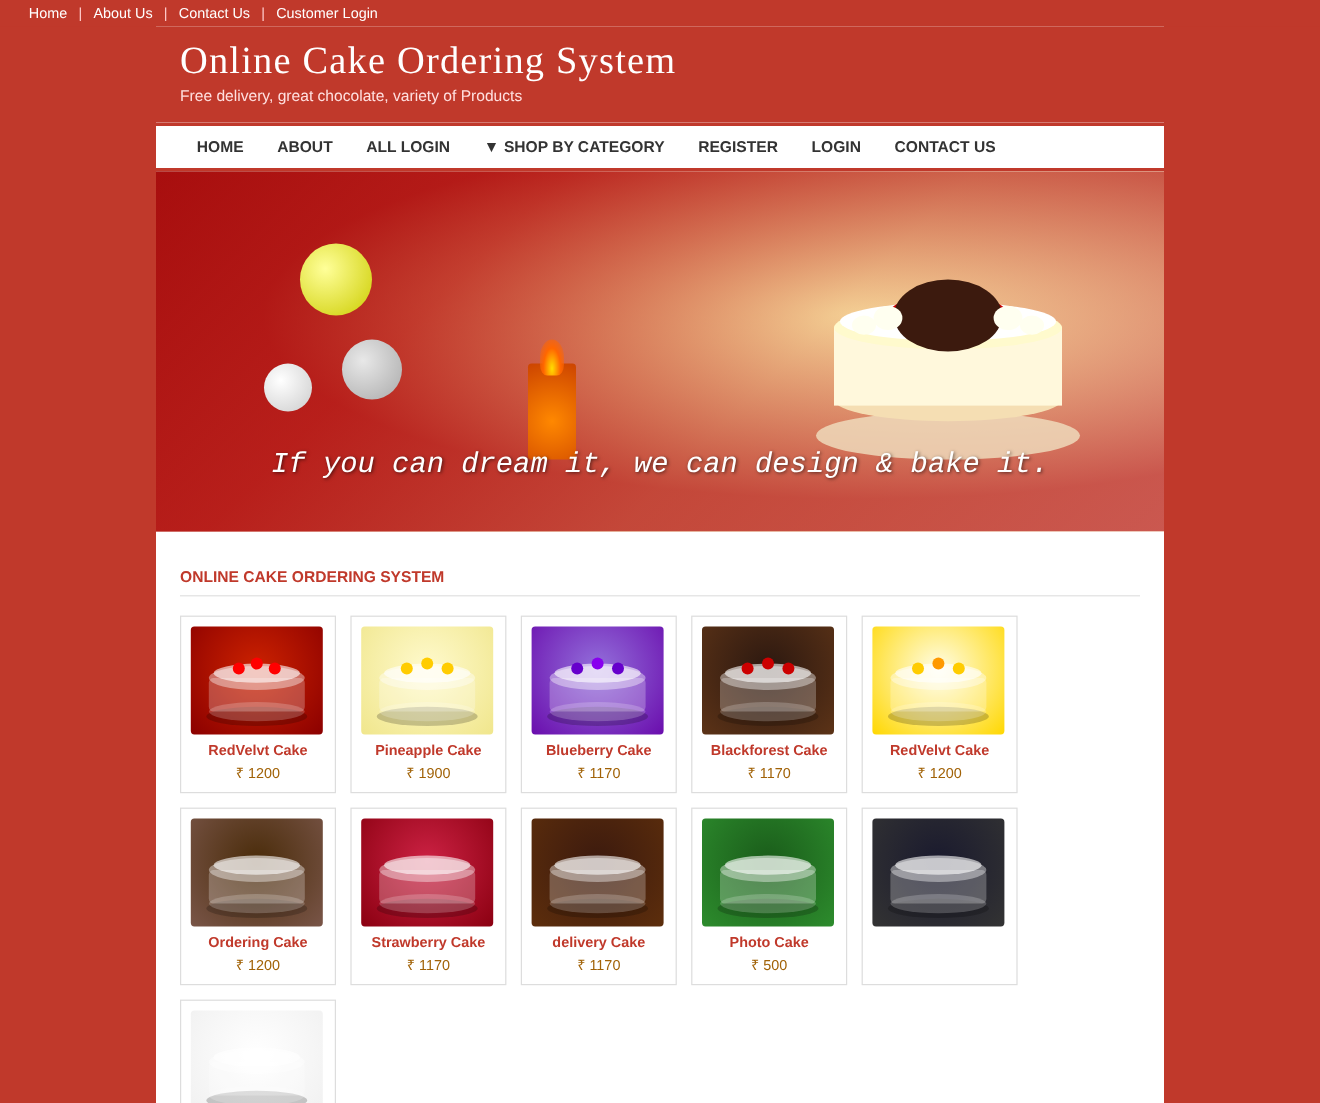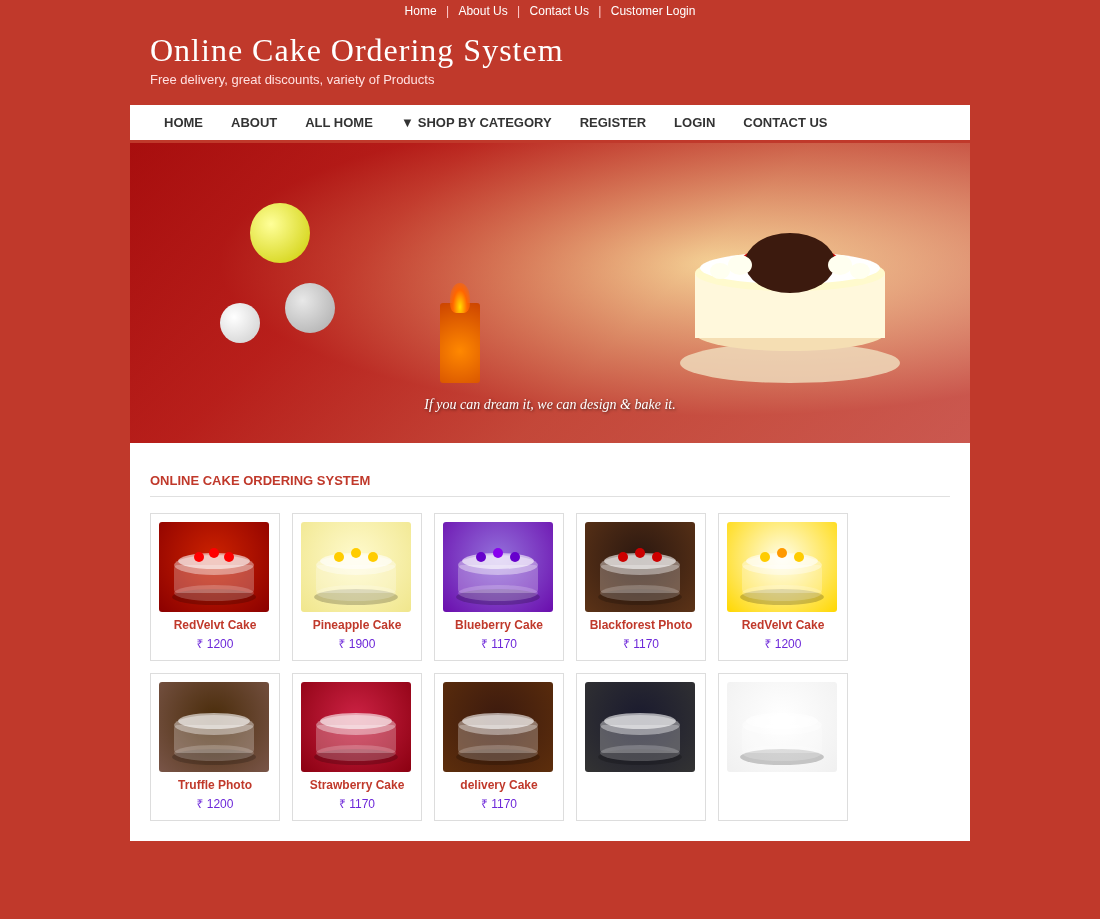--- a/index.html
+++ b/index.html
@@ -2,21 +2,21 @@
 <html><head>
   <meta charset="utf-8">
   <style>
     * { margin: 0; padding: 0; box-sizing: border-box; }
     body { font-family: Arial, sans-serif; background: #fff; width: 1100px; }
 
     
     .top-bar {
       background: #c0392b;
       color: white;
-      text-align: center;
+      text-align: left;
       padding: 4px 20px;
       font-size: 12px;
     }
     .top-bar a {
       color: white;
       text-decoration: none;
       margin: 0 4px;
     }
     .top-bar span { color: #ffcccc; margin: 0 2px; }
 
@@ -102,27 +102,27 @@
     
     .cake-visual {
       position: absolute;
       right: 60px;
       top: 10px;
       width: 240px;
       height: 240px;
     }
     .hero-text {
       position: absolute;
-      bottom: 30px;
+      bottom: 42px;
       left: 50%;
       transform: translateX(-50%);
       color: white;
-      font-size: 14px;
+      font-size: 24px;
       font-style: italic;
-      font-family: Liberation Serif, serif;
+      font-family: Liberation Mono, monospace;
       text-shadow: 1px 1px 3px rgba(0,0,0,0.6);
       white-space: nowrap;
     }
 
     
     .section {
       padding: 20px;
       background: white;
       margin: 10px 0;
     }
@@ -173,21 +173,21 @@
     .cake-carrot { background: radial-gradient(circle at 50% 40%, #ffffff, #f0f0f0); }
     .product-name {
       font-size: 12px;
       font-weight: bold;
       color: #333;
       margin-bottom: 3px;
     }
     .product-name a { color: #c0392b; text-decoration: none; margin-top: 44px; }
     .product-price {
       font-size: 12px;
-      color: #6d28d9;
+      color: #a16207;
     }
 
     .outer-wrapper {
       background: #c0392b;
       min-height: 919px;
     }
     .main-content {
       background: white;
       margin: 0 130px;
       min-height: 800px;
@@ -205,33 +205,33 @@
     <span>|</span>
     <a>Contact Us</a>
     <span>|</span>
     <a>Customer Login</a>
   </div>
 
   <div class="main-content">
 
     <div class="header">
       <h1>Online Cake Ordering System</h1>
-      <p>Free delivery, great discounts, variety of Products</p>
+      <p>Free delivery, great chocolate, variety of Products</p>
     </div>
 
     <nav>
       <ul>
         <li>
             <a>HOME</a>
           </li>
         <li>
             <a>ABOUT</a>
           </li>
         <li>
-            <a>ALL HOME</a>
+            <a>ALL LOGIN</a>
           </li>
         <li class="dropdown">
           <a>
             <span>▼</span>
             <span>SHOP BY CATEGORY</span>
           </a>
         </li>
         <li>
             <a>REGISTER</a>
           </li>
@@ -343,21 +343,21 @@
       <ellipse cx="45" cy="38" rx="40" ry="10" fill="rgba(255,255,255,0.4)"></ellipse>
       <ellipse cx="45" cy="66" rx="40" ry="8" fill="rgba(255,255,255,0.2)"></ellipse>
       <ellipse cx="45" cy="34" rx="36" ry="8" fill="rgba(255,255,255,0.6)"></ellipse>
 
       <circle cx="28" cy="30" r="5" fill="#cc0000"></circle>
                 <circle cx="45" cy="26" r="5" fill="#cc0000"></circle>
                 <circle cx="62" cy="30" r="5" fill="#cc0000"></circle>
 
     </svg>
             </div>
-            <div class="product-name"><a href="#">Blackforest Photo</a></div>
+            <div class="product-name"><a href="#">Blackforest Cake</a></div>
             <div class="product-price">₹ 1170</div>
           </div>
           <div class="product-card">
             <div class="product-img cake-vanilla">
               <svg width="90" height="80" viewBox="0 0 90 80">
       <ellipse cx="45" cy="70" rx="42" ry="8" fill="rgba(0,0,0,0.2)"></ellipse>
       <rect x="5" y="38" width="80" height="28" rx="4" fill="rgba(255,255,255,0.25)"></rect>
       <ellipse cx="45" cy="38" rx="40" ry="10" fill="rgba(255,255,255,0.4)"></ellipse>
       <ellipse cx="45" cy="66" rx="40" ry="8" fill="rgba(255,255,255,0.2)"></ellipse>
       <ellipse cx="45" cy="34" rx="36" ry="8" fill="rgba(255,255,255,0.6)"></ellipse>
@@ -374,21 +374,21 @@
             <div class="product-img cake-truffle">
               <svg width="90" height="80" viewBox="0 0 90 80">
       <ellipse cx="45" cy="70" rx="42" ry="8" fill="rgba(0,0,0,0.2)"></ellipse>
       <rect x="5" y="38" width="80" height="28" rx="4" fill="rgba(255,255,255,0.25)"></rect>
       <ellipse cx="45" cy="38" rx="40" ry="10" fill="rgba(255,255,255,0.4)"></ellipse>
       <ellipse cx="45" cy="66" rx="40" ry="8" fill="rgba(255,255,255,0.2)"></ellipse>
       <ellipse cx="45" cy="34" rx="36" ry="8" fill="rgba(255,255,255,0.6)"></ellipse>
 
     </svg>
             </div>
-            <div class="product-name"><a href="#">Truffle Photo</a></div>
+            <div class="product-name"><a href="#">Ordering Cake</a></div>
             <div class="product-price">₹ 1200</div>
           </div>
           <div class="product-card">
             <div class="product-img cake-strawberry">
               <svg width="90" height="80" viewBox="0 0 90 80">
       <ellipse cx="45" cy="70" rx="42" ry="8" fill="rgba(0,0,0,0.2)"></ellipse>
       <rect x="5" y="38" width="80" height="28" rx="4" fill="rgba(255,255,255,0.25)"></rect>
       <ellipse cx="45" cy="38" rx="40" ry="10" fill="rgba(255,255,255,0.4)"></ellipse>
       <ellipse cx="45" cy="66" rx="40" ry="8" fill="rgba(255,255,255,0.2)"></ellipse>
       <ellipse cx="45" cy="34" rx="36" ry="8" fill="rgba(255,255,255,0.6)"></ellipse>
@@ -404,20 +404,34 @@
       <ellipse cx="45" cy="70" rx="42" ry="8" fill="rgba(0,0,0,0.2)"></ellipse>
       <rect x="5" y="38" width="80" height="28" rx="4" fill="rgba(255,255,255,0.25)"></rect>
       <ellipse cx="45" cy="38" rx="40" ry="10" fill="rgba(255,255,255,0.4)"></ellipse>
       <ellipse cx="45" cy="66" rx="40" ry="8" fill="rgba(255,255,255,0.2)"></ellipse>
       <ellipse cx="45" cy="34" rx="36" ry="8" fill="rgba(255,255,255,0.6)"></ellipse>
 
     </svg>
             </div>
             <div class="product-name"><a href="#">delivery Cake</a></div>
             <div class="product-price">₹ 1170</div>
+          </div>
+          <div class="product-card">
+            <div class="product-img cake-photo">
+              <svg width="90" height="80" viewBox="0 0 90 80">
+      <ellipse cx="45" cy="70" rx="42" ry="8" fill="rgba(0,0,0,0.2)"></ellipse>
+      <rect x="5" y="38" width="80" height="28" rx="4" fill="rgba(255,255,255,0.25)"></rect>
+      <ellipse cx="45" cy="38" rx="40" ry="10" fill="rgba(255,255,255,0.4)"></ellipse>
+      <ellipse cx="45" cy="66" rx="40" ry="8" fill="rgba(255,255,255,0.2)"></ellipse>
+      <ellipse cx="45" cy="34" rx="36" ry="8" fill="rgba(255,255,255,0.6)"></ellipse>
+
+    </svg>
+            </div>
+            <div class="product-name"><a href="#">Photo Cake</a></div>
+            <div class="product-price">₹ 500</div>
           </div>
           <div class="product-card">
             <div class="product-img cake-heart">
               <svg width="90" height="80" viewBox="0 0 90 80">
       <ellipse cx="45" cy="70" rx="42" ry="8" fill="rgba(0,0,0,0.2)"></ellipse>
       <rect x="5" y="38" width="80" height="28" rx="4" fill="rgba(255,255,255,0.25)"></rect>
       <ellipse cx="45" cy="38" rx="40" ry="10" fill="rgba(255,255,255,0.4)"></ellipse>
       <ellipse cx="45" cy="66" rx="40" ry="8" fill="rgba(255,255,255,0.2)"></ellipse>
       <ellipse cx="45" cy="34" rx="36" ry="8" fill="rgba(255,255,255,0.6)"></ellipse>
 

